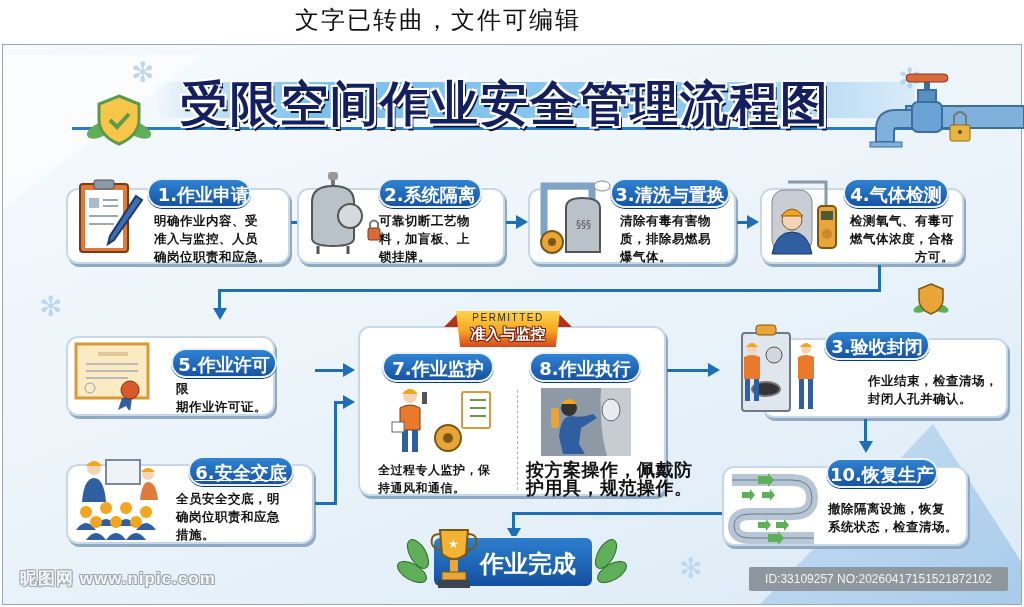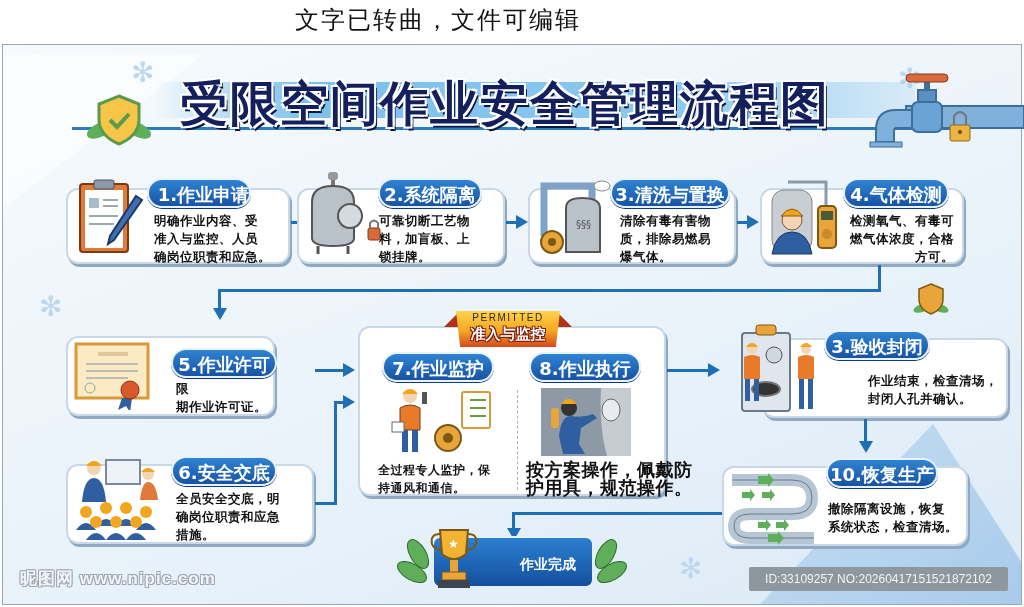--- a/index.html
+++ b/index.html
@@ -95,21 +95,21 @@
 
   .divider-dot {
     position: absolute; left: 517px; top: 390px; width: 0; height: 100px;
     border-left: 1px dashed #9ab4cc;
   }
 
   
   .done-pill {
     position: absolute; left: 432px; top: 536px; width: 162px; height: 52px;
     background: linear-gradient(180deg, #2d7fd0, #13509e); border-radius: 8px;
-    color: #fff; font-weight: bold; font-size: 14px; line-height: 52px; text-align: right;
+    color: #fff; font-weight: bold; font-size: 24px; line-height: 52px; text-align: right;
     padding-right: 16px; border: 2px solid #e6f0fa;
   }
 
   .footer-logo {
     position: absolute; left: 20px; top: 567px; font-size: 17px; font-weight: bold;
     color: #f2f6fa; letter-spacing: 1px;
     text-shadow: 1px 1px 0 #9ea6ae, -1px -1px 0 #9ea6ae, 1px -1px 0 #9ea6ae, -1px 1px 0 #9ea6ae;
     font-family: "Liberation Sans", sans-serif;
   }
   .footer-id {
@@ -292,21 +292,21 @@
     <circle cx="78" cy="56" r="6" fill="#f2a51e"></circle>
       <path d="M68 74 Q78 60 88 74 Z"></path>
     <circle cx="28" cy="66" r="6" fill="#f2a51e"></circle>
       <path d="M18 84 Q28 70 38 84 Z"></path>
     <circle cx="48" cy="66" r="6" fill="#f2a51e"></circle>
       <path d="M38 84 Q48 70 58 84 Z"></path>
     <circle cx="68" cy="66" r="6" fill="#f2a51e"></circle>
       <path d="M58 84 Q68 70 78 84 Z"></path>
   </g>
 </svg>
-<div class="pill" style="left:171px;top:456px;width:106px;">6.安全交底</div>
+<div class="pill" style="left:188px;top:456px;width:106px;text-decoration:underline;">6.安全交底</div>
 
 <div class="line-h" style="left:315px;top:369px;width:30px;"></div>
 <div class="arrow-r" style="left:343px;top:363px;"></div>
 <div class="line-h" style="left:315px;top:502px;width:22px;"></div>
 <div class="line-v" style="left:334px;top:401px;height:104px;"></div>
 <div class="line-h" style="left:334px;top:401px;width:12px;"></div>
 <div class="arrow-r" style="left:343px;top:395px;"></div>
 
 <div class="box" style="left:358px;top:326px;width:308px;height:170px;"></div>
 <div class="permit-wing-l"></div>

